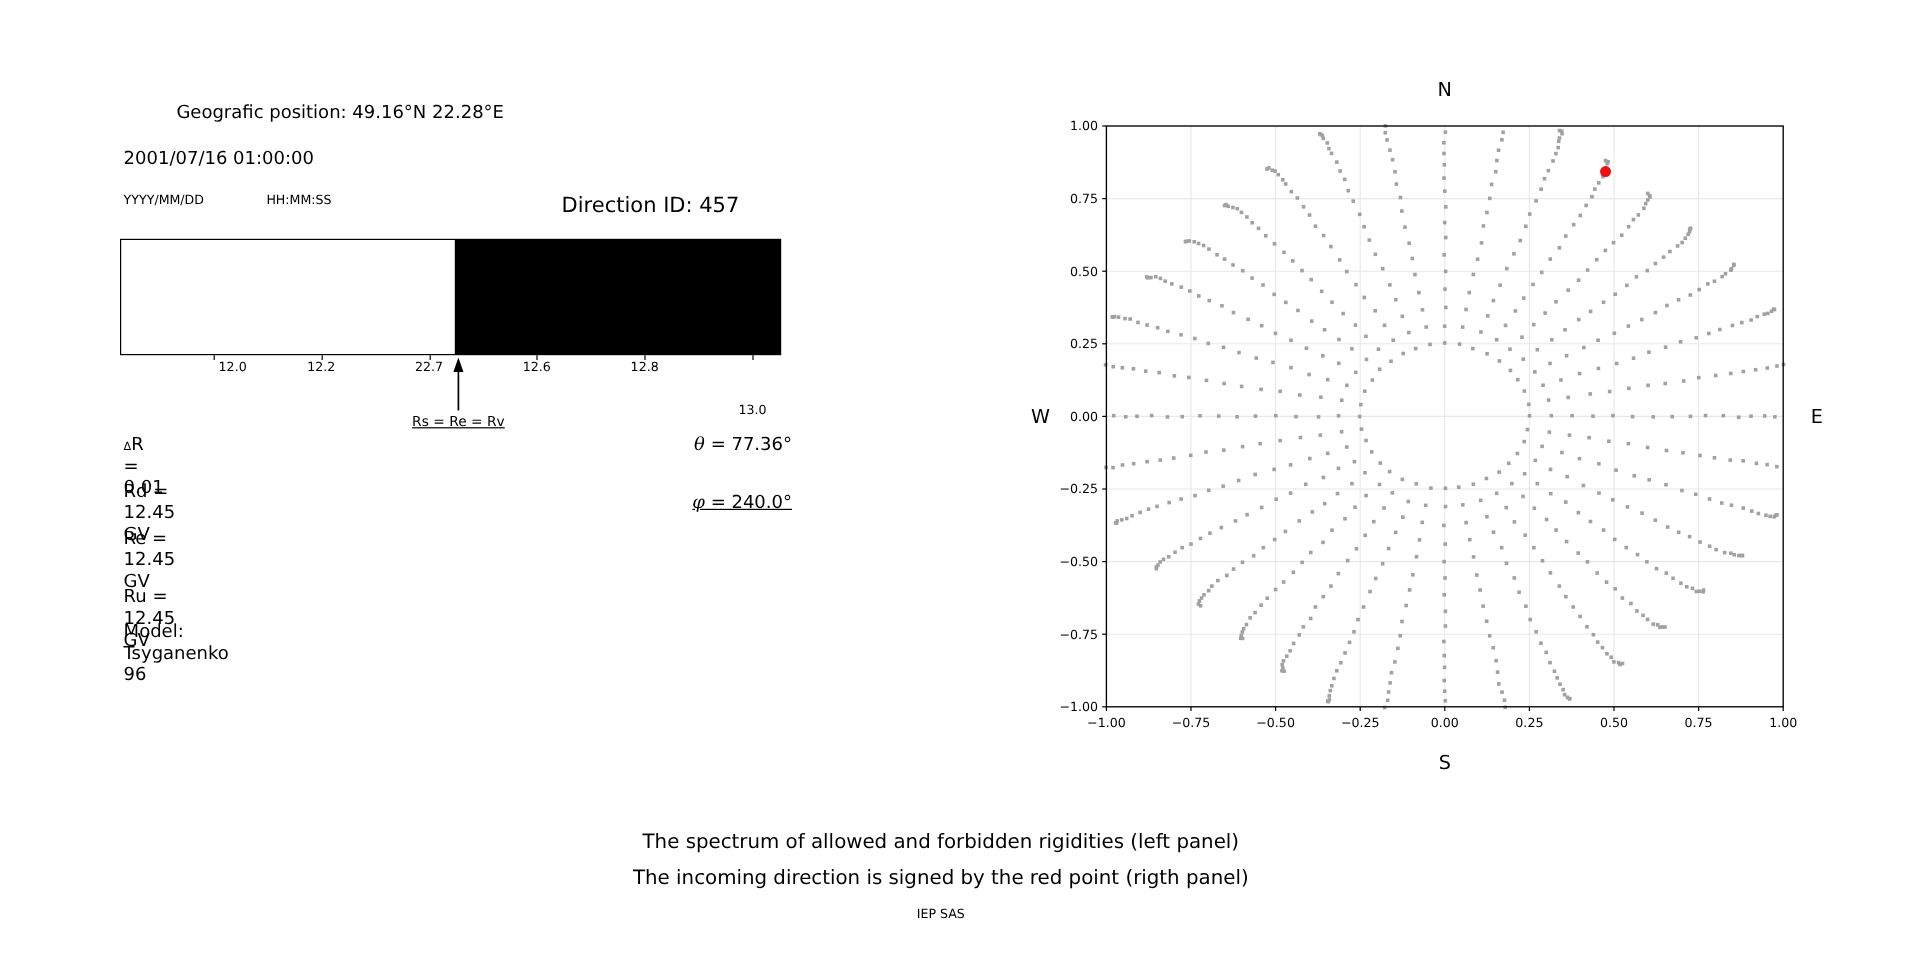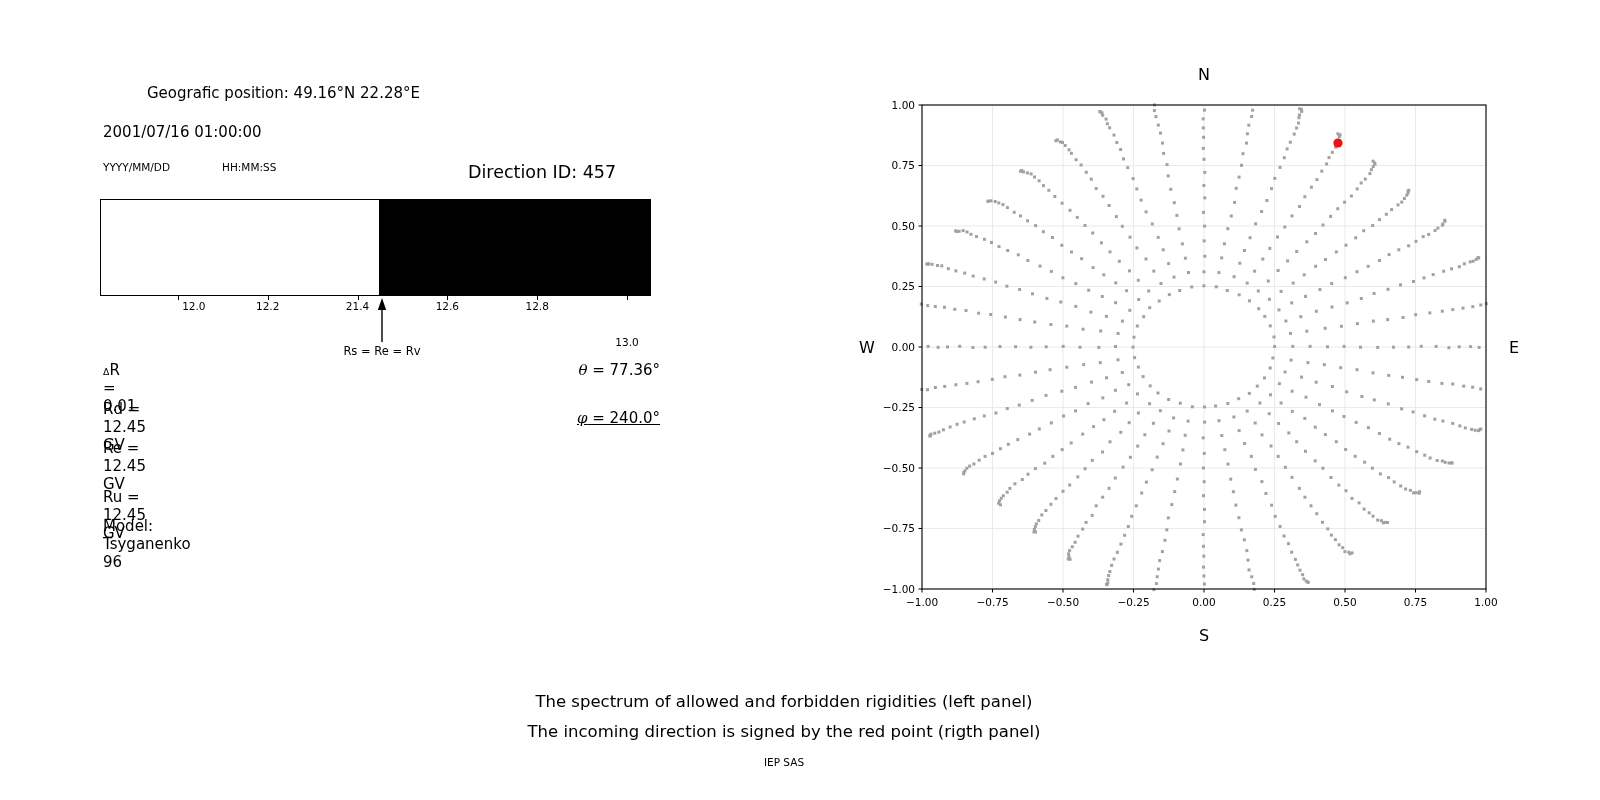--- a/index.html
+++ b/index.html
@@ -2,21 +2,21 @@
 <html><head>
 <meta charset="utf-8">
 <style>
   html,body{margin:0;padding:0;background:#ffffff;}
   #fig{position:relative;width:1600px;height:800px;background:#ffffff;overflow:hidden;
        font-family:"DejaVu Sans","Liberation Sans",sans-serif;color:#000;}
   .abs{position:absolute;}
   .t15{font-size:15px;}
   .t10{font-size:10.5px;}
   .t17{font-size:17.5px;}
-  .t11{font-size:11.5px;}
+  .t11{font-size:11.5px;text-decoration:underline;}
   #geo-text{left:103px;top:84px;margin-left:44px;}
   #datetime-text{left:103px;top:123px;}
   #date-format{left:103px;top:161px;text-align:right;}
   #time-format{left:222px;top:161px;}
   #direction-id{left:468px;top:162px;}
   #rigidity-bar{left:100px;top:199px;width:551px;height:97px;border:1.5px solid #000;box-sizing:border-box;background:#fff;}
   #forbidden-region{position:absolute;top:0;bottom:0;right:0;background:#000;}
   #bar-ticks .tick-mark{position:absolute;width:1px;height:4px;background:#000;top:296px;}
   #bar-ticks .tick-label{position:absolute;top:300px;font-size:10.5px;transform:translateX(-50%);}
   #arrow-svg{left:372px;top:297px;}
@@ -50,21 +50,21 @@
   <div class="abs" id="rigidity-bar">
     <div id="forbidden-region" style="left: 278.492px;"></div>
   </div>
 
   <div class="abs" id="bar-ticks">
       <div class="tick-mark" style="left: 177.861px;"></div>
       <div class="tick-label" style="left: 177.861px; margin-left: 16px;">12.0</div>
       <div class="tick-mark" style="left: 267.697px;"></div>
       <div class="tick-label" style="left: 267.697px;">12.2</div>
       <div class="tick-mark" style="left: 357.533px;"></div>
-      <div class="tick-label" style="left: 357.533px;">21.4</div>
+      <div class="tick-label" style="left: 357.533px;">22.7</div>
       <div class="tick-mark" style="left: 447.369px;"></div>
       <div class="tick-label" style="left: 447.369px;">12.6</div>
       <div class="tick-mark" style="left: 537.205px;"></div>
       <div class="tick-label" style="left: 537.205px;">12.8</div>
       <div class="tick-mark" style="left: 627.041px;"></div>
       <div class="tick-label" style="left: 627.041px; margin-top: 36px;">13.0</div>
     </div>
 
   <svg class="abs" id="arrow-svg" width="20" height="48">
     <line x1="10" y1="45" x2="10" y2="10" stroke="#000" stroke-width="1.4"></line>

